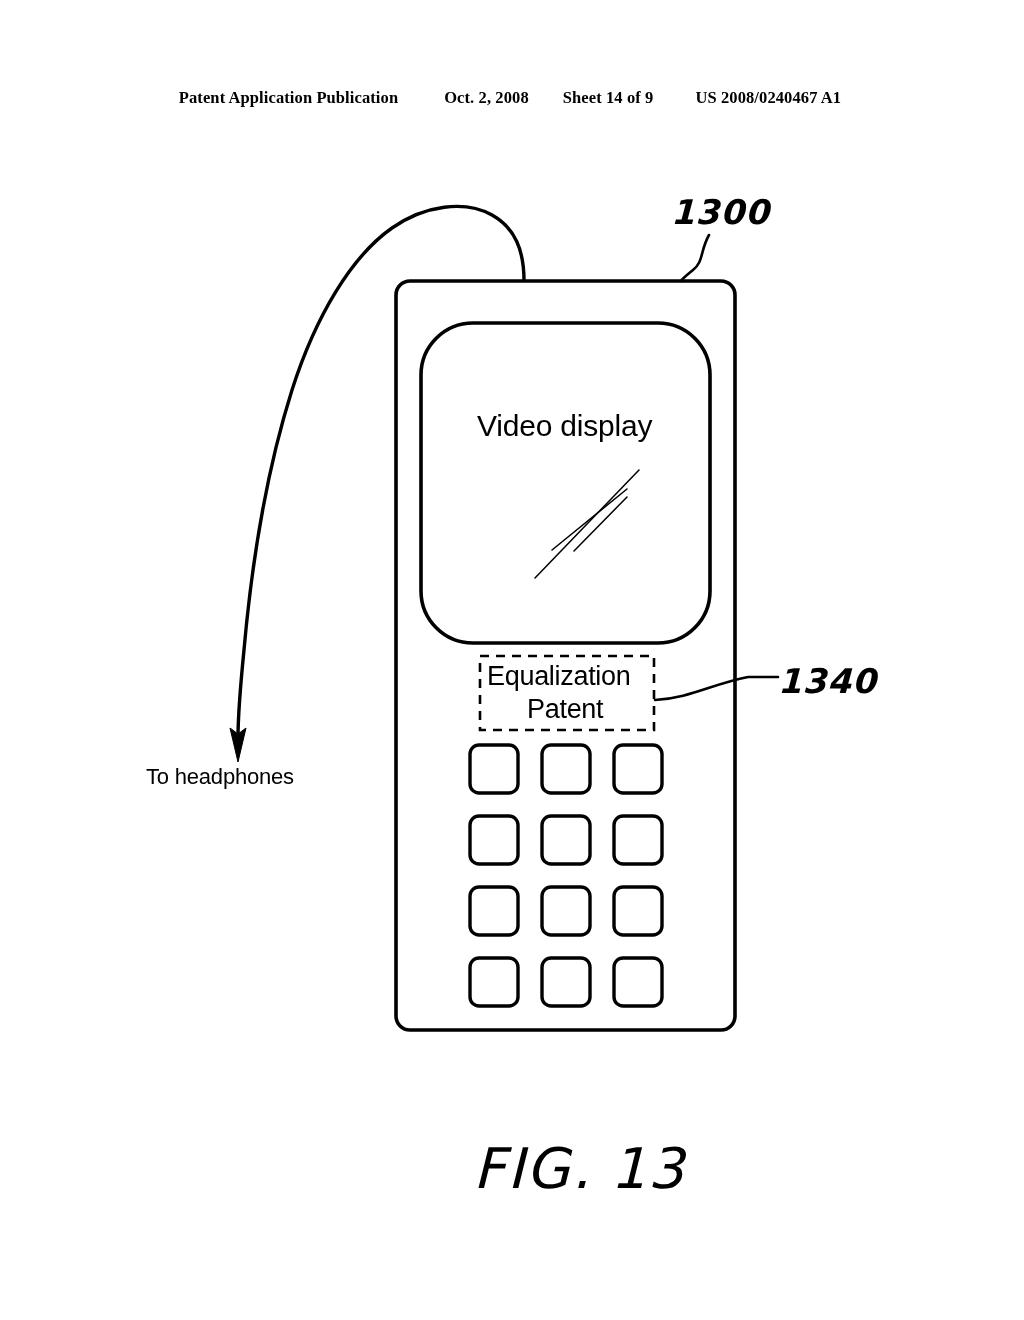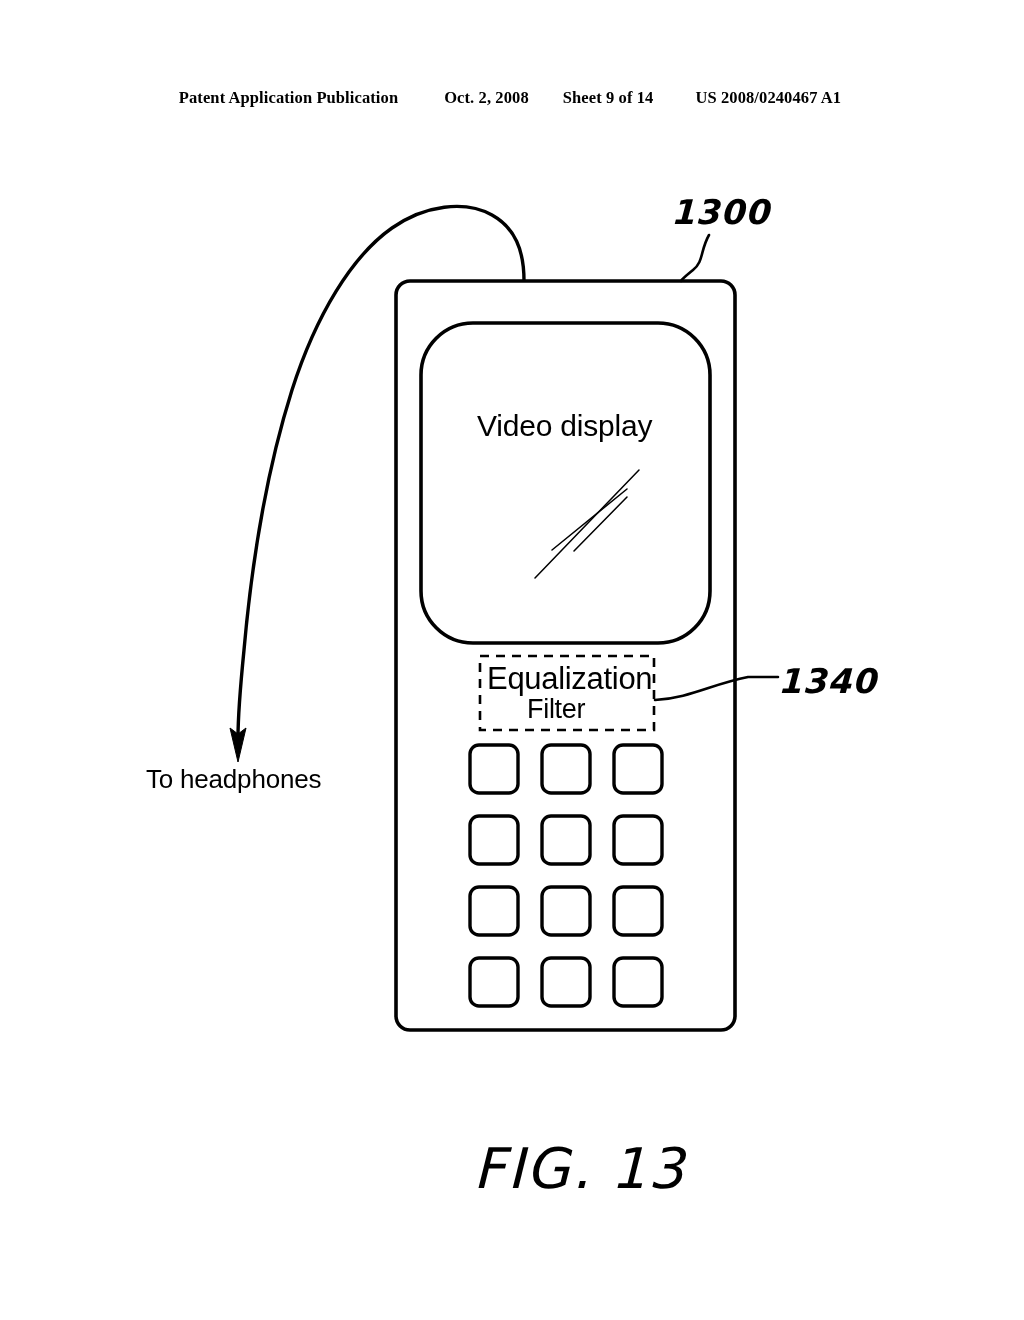--- a/index.html
+++ b/index.html
@@ -57,33 +57,33 @@
   }
   .lbl-video-display {
     left: 477px;
     top: 409px;
     font-size: 30px;
     letter-spacing: -0.2px;
   }
   .lbl-eq-line1 {
     left: 487px;
     top: 661px;
-    font-size: 31px;
+    font-size: 27px;
     letter-spacing: -0.3px;
   }
   .lbl-eq-line2 {
     left: 527px;
     top: 694px;
     font-size: 27px;
     letter-spacing: -0.3px;
   }
   .lbl-headphones {
     left: 146px;
     top: 764px;
-    font-size: 26px;
+    font-size: 22px;
     letter-spacing: -0.2px;
   }
 
   
   .ref-num {
     position: absolute;
     font-family: "DejaVu Sans", sans-serif;
     font-style: italic;
     font-weight: bold;
     font-size: 34px;
@@ -106,21 +106,21 @@
     white-space: nowrap;
     transform: skewX(-3deg);
   }
 </style>
 </head>
 <body>
 
 <div class="page-header">
   <span class="seg-pub">Patent Application Publication</span>
   <span class="seg-date">Oct. 2, 2008</span>
-  <span class="seg-sheet">Sheet 9 of 14</span>
+  <span class="seg-sheet">Sheet 14 of 9</span>
   <span class="seg-num">US 2008/0240467 A1</span>
 </div>
 
 <div class="figure-canvas">
   <svg width="1024" height="1320" viewBox="0 0 1024 1320" xmlns="http://www.w3.org/2000/svg">
 
     <g>
       <path d="M 524,281
                C 524,250 515,228 492,215
                C 465,200 425,205 392,228
@@ -169,21 +169,21 @@
       <rect x="614" y="958" width="48" height="48" rx="9" ry="9" fill="#ffffff" stroke="#000000" stroke-width="3.4"></rect>
     </g>
 
   </svg>
 </div>
 
 <div class="fig-label lbl-video-display">Video display</div>
 
 <div class="fig-label lbl-eq-line1">Equalization</div>
 
-<div class="fig-label lbl-eq-line2">Filter</div>
+<div class="fig-label lbl-eq-line2">Patent</div>
 
 <div class="fig-label lbl-headphones">To headphones</div>
 
 <div class="ref-num ref-1300">1300</div>
 
 <div class="ref-num ref-1340">1340</div>
 
 <div class="fig-caption">FIG. 13</div>
 
 </body></html>

